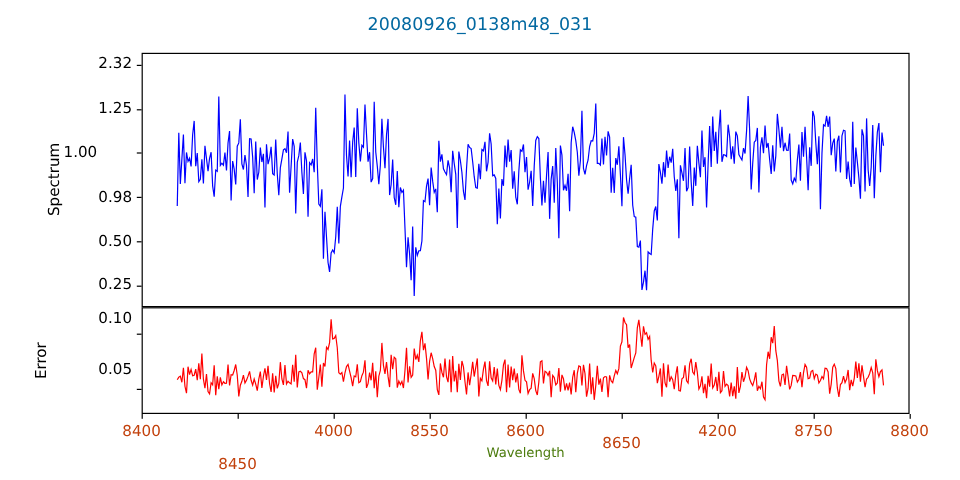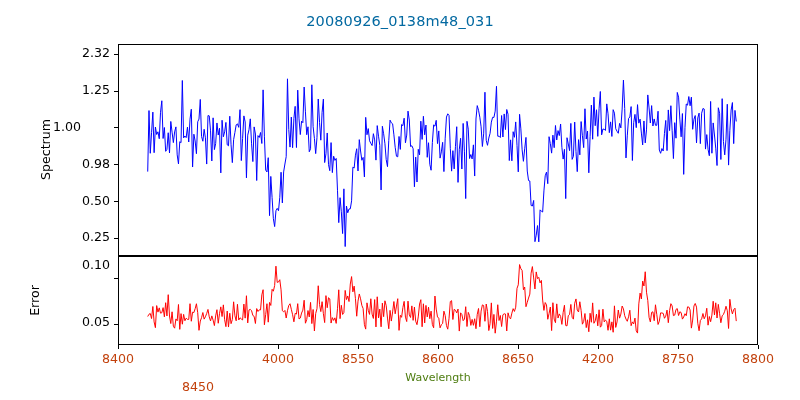--- a/index.html
+++ b/index.html
@@ -56,41 +56,41 @@
       <div class="xtick-label" style="left: 78px; top: 351px; width: 80px;">8400</div>
       <div class="xtick-mark" style="left: 197.5px; top: 345px;"></div>
       <div class="xtick-label" style="left: 158px; top: 351px; width: 80px; margin-top: 28px;">8450</div>
       <div class="xtick-mark" style="left: 277.5px; top: 345px;"></div>
       <div class="xtick-label" style="left: 238px; top: 351px; width: 80px;">4000</div>
       <div class="xtick-mark" style="left: 357.5px; top: 345px;"></div>
       <div class="xtick-label" style="left: 318px; top: 351px; width: 80px;">8550</div>
       <div class="xtick-mark" style="left: 437.5px; top: 345px;"></div>
       <div class="xtick-label" style="left: 398px; top: 351px; width: 80px;">8600</div>
       <div class="xtick-mark" style="left: 517.5px; top: 345px;"></div>
-      <div class="xtick-label" style="left: 478px; top: 351px; width: 80px;">8650</div>
+      <div class="xtick-label" style="left: 478px; top: 361px; width: 80px;">8650</div>
       <div class="xtick-mark" style="left: 597.5px; top: 345px;"></div>
       <div class="xtick-label" style="left: 558px; top: 351px; width: 80px;">4200</div>
       <div class="xtick-mark" style="left: 677.5px; top: 345px;"></div>
       <div class="xtick-label" style="left: 638px; top: 351px; width: 80px;">8750</div>
       <div class="xtick-mark" style="left: 757.5px; top: 345px;"></div>
       <div class="xtick-label" style="left: 718px; top: 351px; width: 80px;">8800</div>
       <div class="ytick-mark" style="left: 114px; top: 237.833px;"></div>
       <div class="ytick-label" style="left: 24px; top: 229.333px; width: 86px;">0.25</div>
       <div class="ytick-mark" style="left: 114px; top: 201.028px;"></div>
       <div class="ytick-label" style="left: 24px; top: 192.528px; width: 86px;">0.50</div>
       <div class="ytick-mark" style="left: 114px; top: 164.222px;"></div>
       <div class="ytick-label" style="left: 24px; top: 155.722px; width: 86px;">0.98</div>
       <div class="ytick-mark" style="left: 114px; top: 127.417px;"></div>
       <div class="ytick-label" style="left: 24px; top: 118.917px; width: 86px; text-align: center;">1.00</div>
       <div class="ytick-mark" style="left: 114px; top: 90.6111px;"></div>
       <div class="ytick-label" style="left: 24px; top: 82.1111px; width: 86px;">1.25</div>
       <div class="ytick-mark" style="left: 114px; top: 53.8056px;"></div>
       <div class="ytick-label" style="left: 24px; top: 45.3056px; width: 86px;">2.32</div>
       <div class="ytick-mark" style="left: 114px; top: 324.314px;"></div>
-      <div class="ytick-label" style="left: 24px; top: 314px; width: 86px;">0.05</div>
+      <div class="ytick-label" style="left: 24px; top: 300px; width: 86px;">0.05</div>
       <div class="ytick-mark" style="left: 114px; top: 278.438px;"></div>
       <div class="ytick-label" style="left: 24px; top: 257px; width: 86px;">0.10</div>
     </div>
 
   <div id="xlabel">Wavelength</div>
   <div class="ylabel" id="ylabel-spectrum">Spectrum</div>
   <div class="ylabel" id="ylabel-error">Error</div>
 
 </div>
 

